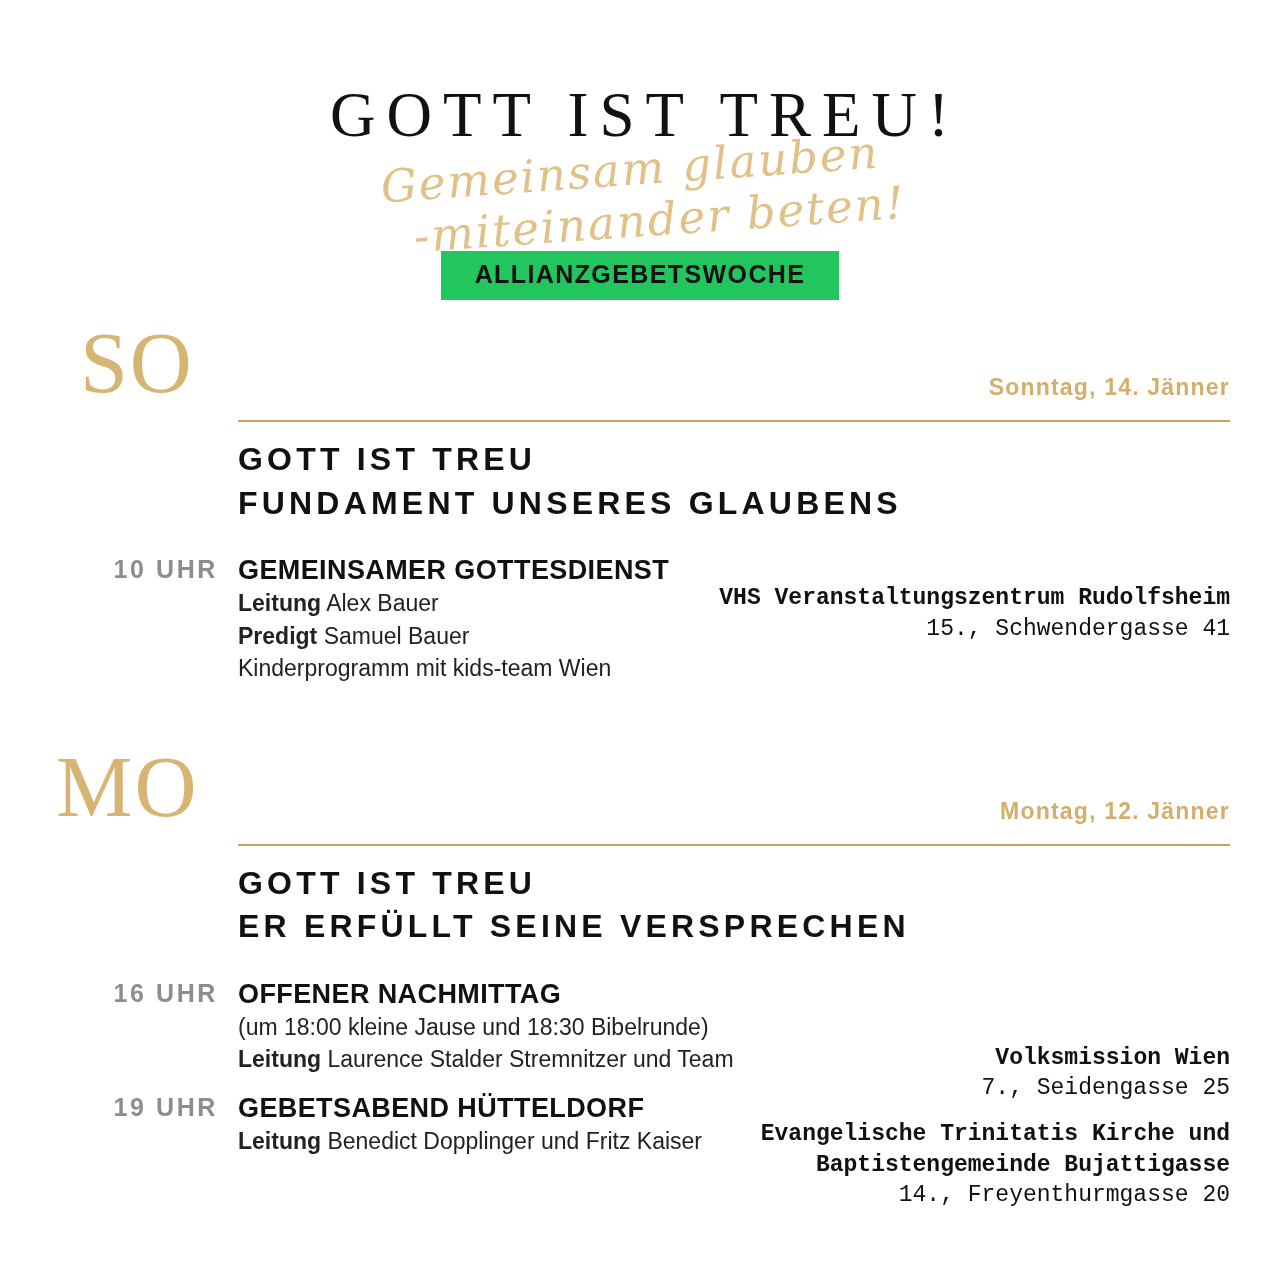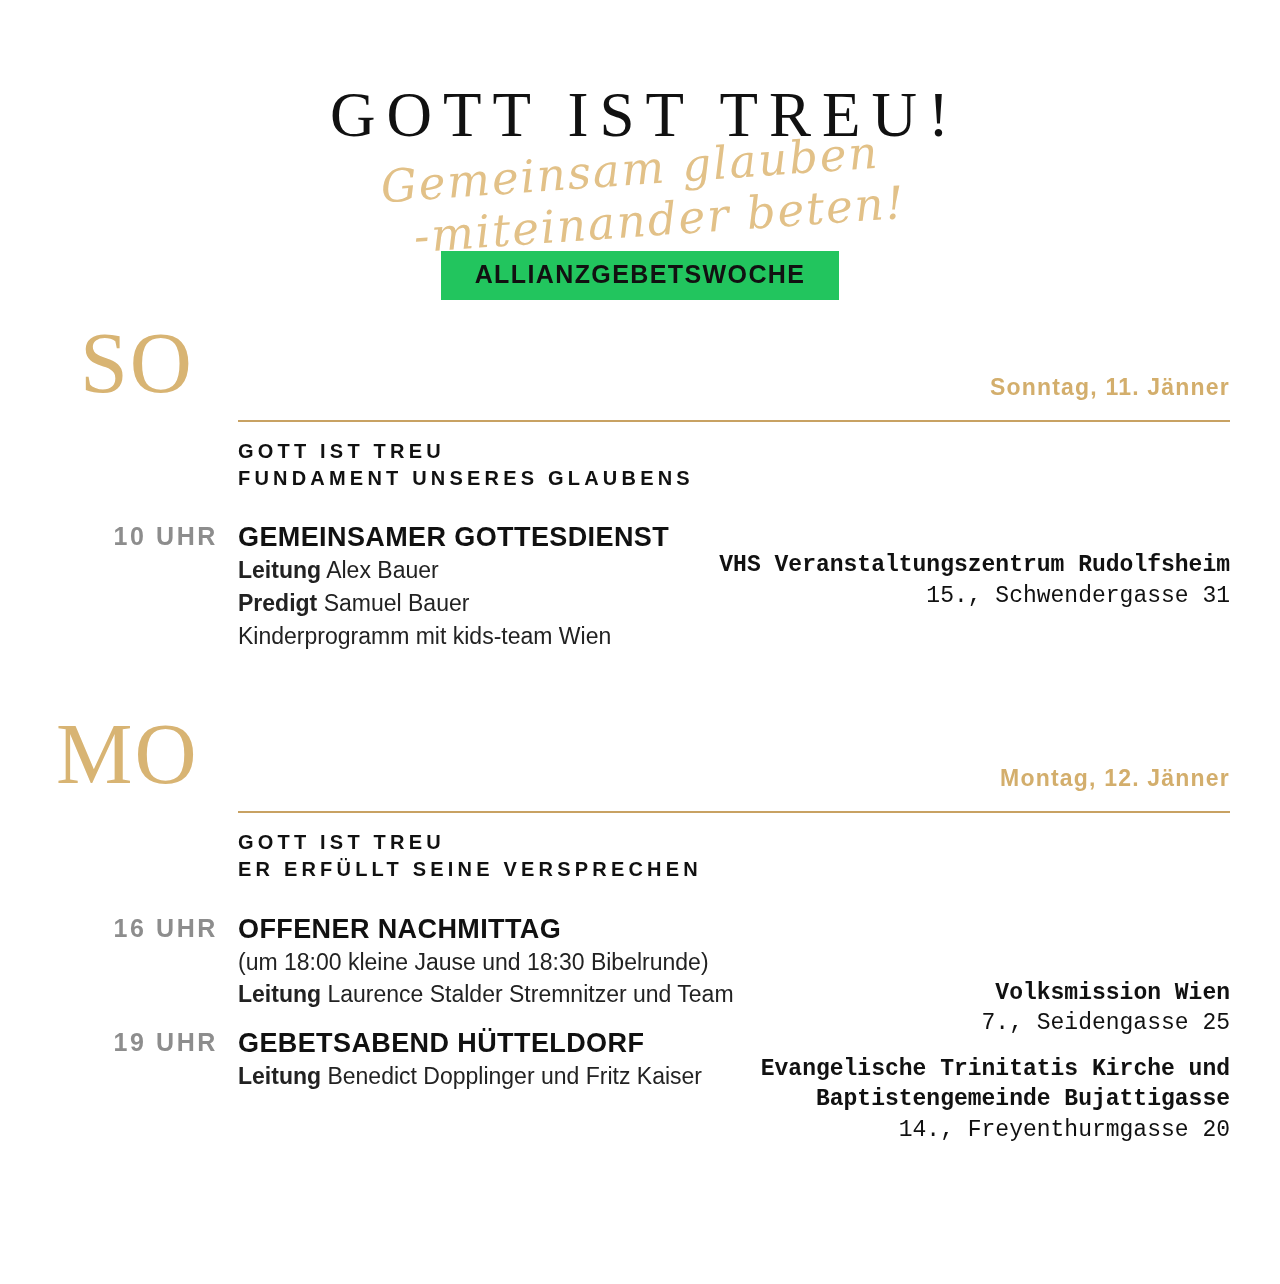--- a/index.html
+++ b/index.html
@@ -108,21 +108,21 @@
     position: absolute;
     left: 238px;
     right: 50px;
     top: 82px;
     height: 2px;
     background: #c8a263;
   }
   .theme {
     margin-left: 238px;
     margin-top: 6px;
-    font-size: 20px;
+    font-size: 32px;
     font-weight: bold;
     letter-spacing: 4.2px;
     line-height: 1.36;
     color: #111111;
   }
   .theme .line2 { display: block; }
 
   .events {
     margin-top: 30px;
   }
@@ -188,21 +188,21 @@
     <div class="script-wrap">
       <div class="script-line script-line-1">Gemeinsam glauben</div>
       <div class="script-line script-line-2">-miteinander beten!</div>
     </div>
     <div class="banner">ALLIANZGEBETSWOCHE</div>
   </div>
 
   <div class="day-block">
     <div class="day-head">
       <div class="day-abbr">SO</div>
-      <div class="day-date">Sonntag, 11. Jänner</div>
+      <div class="day-date">Sonntag, 14. Jänner</div>
       <div class="rule"></div>
     </div>
     <div class="theme">
       <span>GOTT IST TREU</span>
       <span class="line2">FUNDAMENT UNSERES GLAUBENS</span>
     </div>
 
     <div class="events">
       <div class="event">
         <div class="event-time">10 UHR</div>
@@ -213,21 +213,21 @@
         </div>
         <div class="event-sub">
           <b>Predigt</b>
           <span>Samuel Bauer</span>
         </div>
         <div class="event-sub">
           <span>Kinderprogramm mit kids-team Wien</span>
         </div>
         <div class="venue venue-abs so-venue">
           <div class="vname">VHS Veranstaltungszentrum Rudolfsheim</div>
-          <div>15., Schwendergasse 31</div>
+          <div>15., Schwendergasse 41</div>
         </div>
       </div>
     </div>
   </div>
 
   <div class="day-block" style="margin-top:78px;">
     <div class="day-head">
       <div class="day-abbr" style="left:56px;">MO</div>
       <div class="day-date">Montag, 12. Jänner</div>
       <div class="rule"></div>

